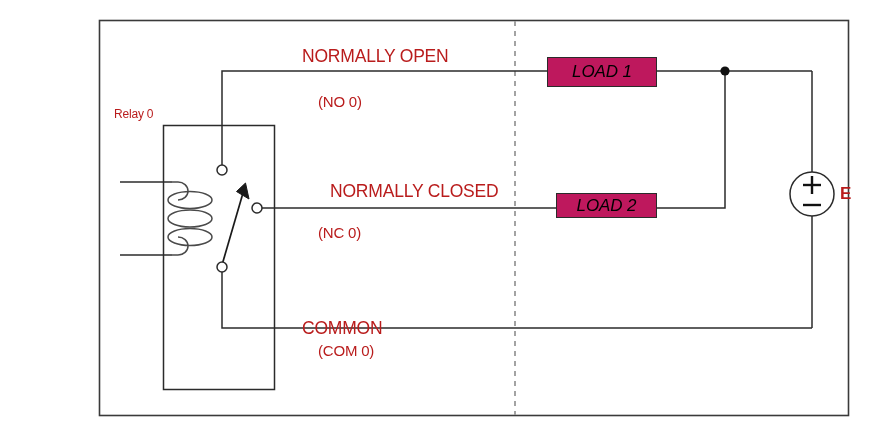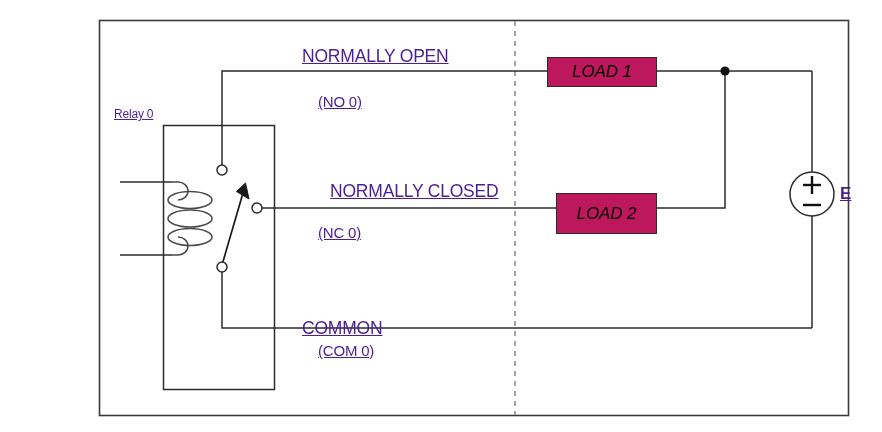--- a/index.html
+++ b/index.html
@@ -19,24 +19,23 @@
   }
   #diagram-svg {
     position: absolute;
     left: 0;
     top: 0;
     width: 882px;
     height: 432px;
   }
   .lbl {
     position: absolute;
-    color: #4c1d95;
+    color: #b91c1c;
     white-space: nowrap;
     line-height: 1;
-    text-decoration: underline;
   }
   .lbl-main {
     font-size: 17.5px;
     letter-spacing: -0.2px;
   }
   .lbl-sub {
     font-size: 15px;
     letter-spacing: -0.2px;
   }
   .lbl-relay {
@@ -127,19 +126,19 @@
   <div class="lbl lbl-main" style="left:302px; top:183px;margin-left:28px;">NORMALLY CLOSED</div>
   <div class="lbl lbl-sub" style="left:318px; top:225px;">(NC 0)</div>
 
   <div class="lbl lbl-main" style="left:302px; top:320px;">COMMON</div>
   <div class="lbl lbl-sub" style="left:318px; top:343px;text-align:center;">(COM 0)</div>
 
   <div class="load-box" style="left:547px; top:57px; width:110px; height:30px;">
     <span class="lbl-load">LOAD 1</span>
   </div>
 
-  <div class="load-box" style="left:556px; top:193px; width:101px; height:41px;">
+  <div class="load-box" style="left:556px; top:193px; width:101px; height:25px;">
     <span class="lbl-load">LOAD 2</span>
   </div>
 
   <div class="lbl lbl-e" style="left:840px; top:185px;">E</div>
 
 </div>
 
 </body></html>

